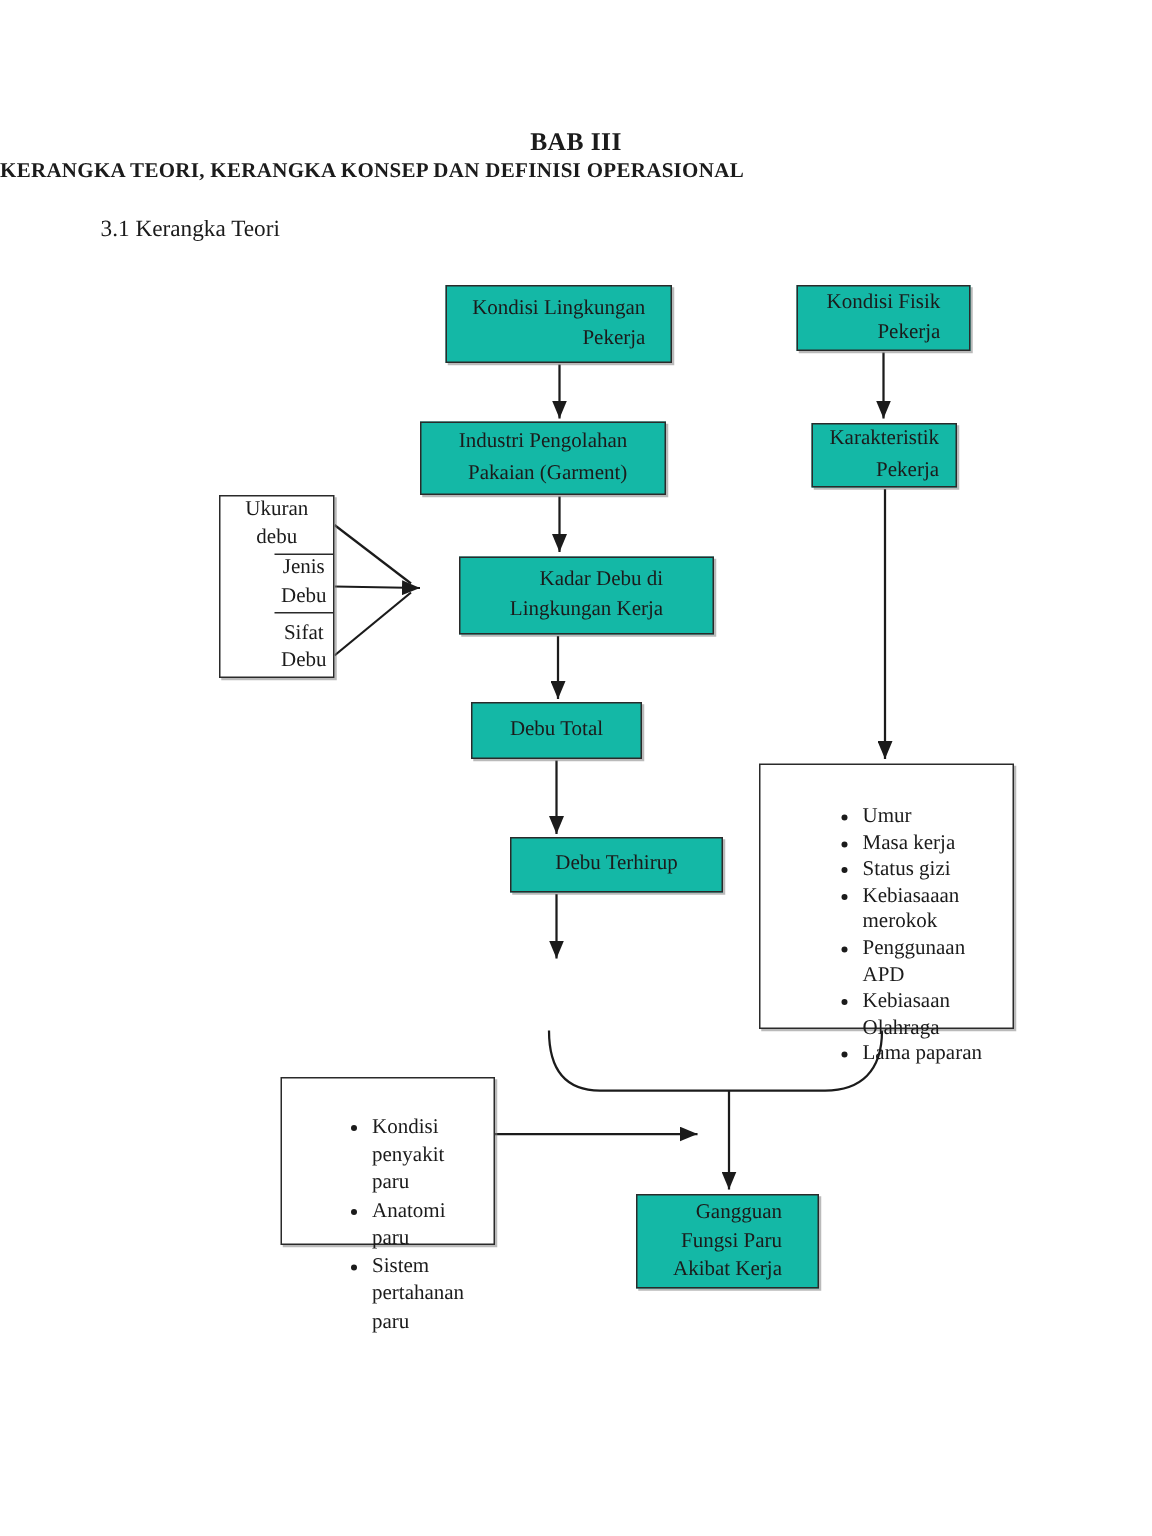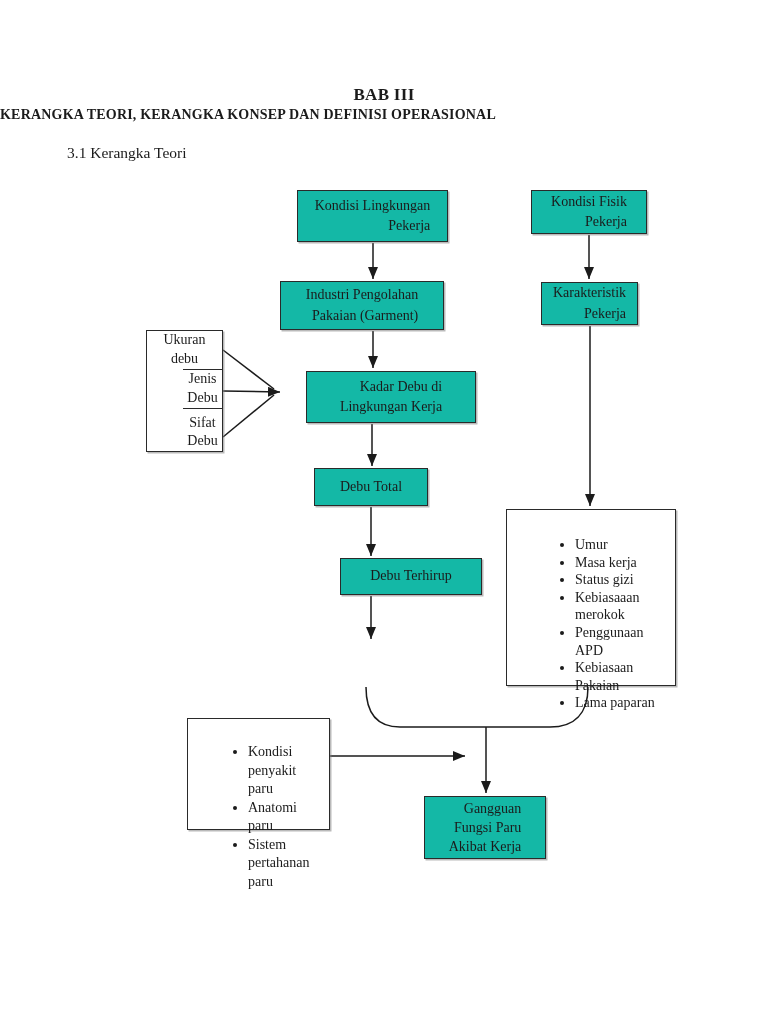--- a/index.html
+++ b/index.html
@@ -129,21 +129,21 @@
 
   <div class="listbox factors" style="left:506px;top:509px;width:170px;height:177px;">
     <ul>
       <li>Umur</li>
       <li>Masa kerja</li>
       <li>Status gizi</li>
       <li>Kebiasaaan
 merokok</li>
       <li>Penggunaan APD</li>
       <li>Kebiasaan
-Pakaian</li>
+Olahraga</li>
       <li>Lama paparan</li>
     </ul>
   </div>
 
   <div class="listbox lung" style="left:187px;top:718px;width:143px;height:112px;">
     <ul>
       <li>Kondisi
 penyakit paru</li>
       <li>Anatomi paru</li>
       <li>Sistem

